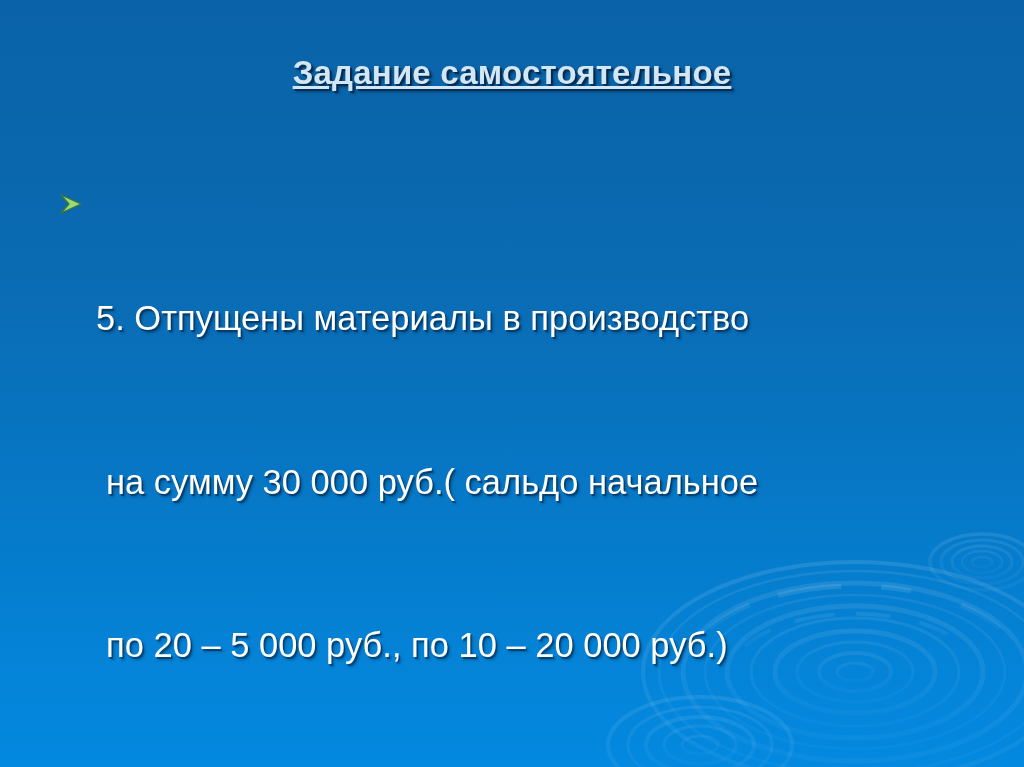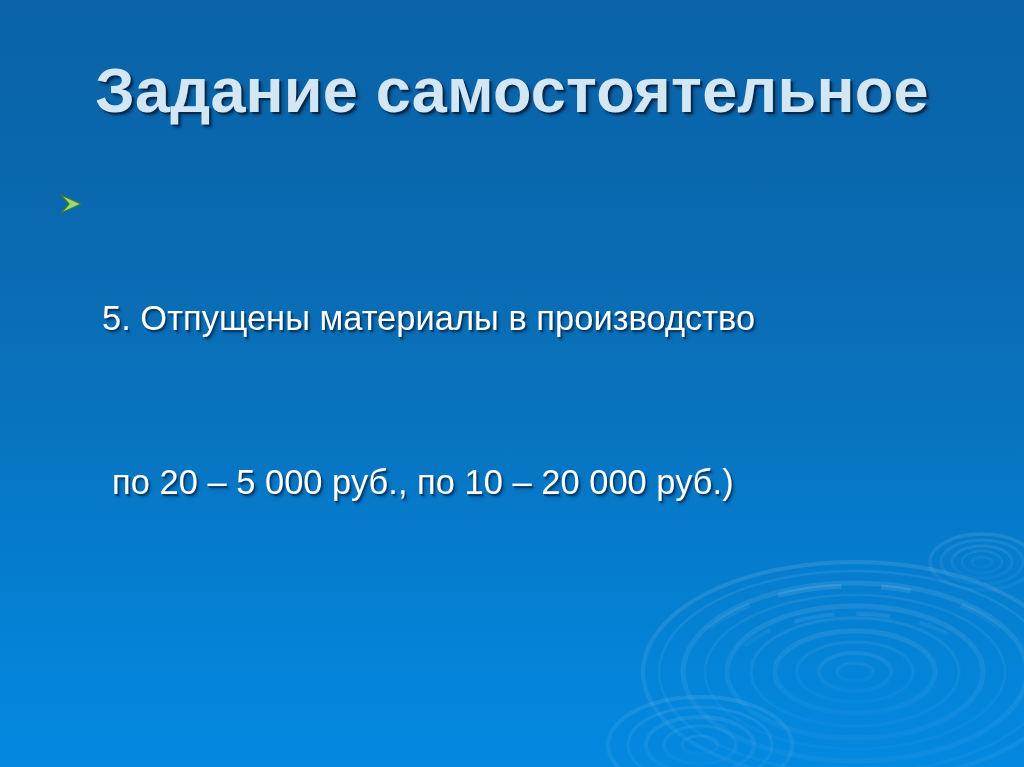--- a/index.html
+++ b/index.html
@@ -39,28 +39,29 @@
     position: absolute;
     left: 0;
     top: 54px;
     width: 1024px;
     text-align: center;
     z-index: 3;
   }
 
   .title {
     display: inline-block;
-    font-size: 63px;
+    font-size: 33px;
     font-weight: 700;
     letter-spacing: 0.2px;
     color: #d2e6f4;
     text-shadow:
        2px 2px 0 rgba(0,24,50,0.55),
        3px 3px 3px rgba(0,18,40,0.45);
     white-space: nowrap;
+    text-decoration: underline;
   }
 
   
   .body {
     position: absolute;
     left: 58px;
     top: 182px;
     width: 920px;
     z-index: 3;
   }
@@ -84,21 +85,21 @@
     font-size: 34.5px;
     font-weight: 400;
     line-height: 54.5px;
     color: #ffffff;
     text-shadow:
        1.5px 1.5px 0 rgba(0,26,54,0.45),
        2.5px 2.5px 2.5px rgba(0,20,45,0.35);
     white-space: pre-wrap;
   }
 
-  .bullet-text .ln { display: block; margin-left: 6px; }
+  .bullet-text .ln { display: block; }
   .bullet-text .ln.indent { padding-left: 10px; }
 </style>
 </head>
 <body>
 
 <div class="slide">
 
   <svg class="ripples" width="1024" height="767" viewBox="0 0 1024 767" aria-hidden="true">
     <defs>
       <linearGradient id="rg" x1="0" y1="0" x2="0" y2="1">
@@ -147,18 +148,19 @@
   <div class="body">
 
     <div class="bullet">
       <span class="bullet-marker">
         <svg width="26" height="26" viewBox="0 0 26 26" aria-hidden="true">
           <path d="M3 4 L23 13 L3 22 L11 13 Z" fill="#9bd97a" stroke="#3f7a2c" stroke-width="1.2" stroke-linejoin="round"></path>
         </svg>
       </span>
       <span class="bullet-text">
         <span class="ln">5. Отпущены материалы в производство</span>
+        <span class="ln indent">на сумму 30 000 руб.( сальдо начальное</span>
         <span class="ln indent">по 20 – 5 000 руб., по 10 – 20 000 руб.)</span>
       </span>
     </div>
 
   </div>
 </div>
 
 </body></html>

